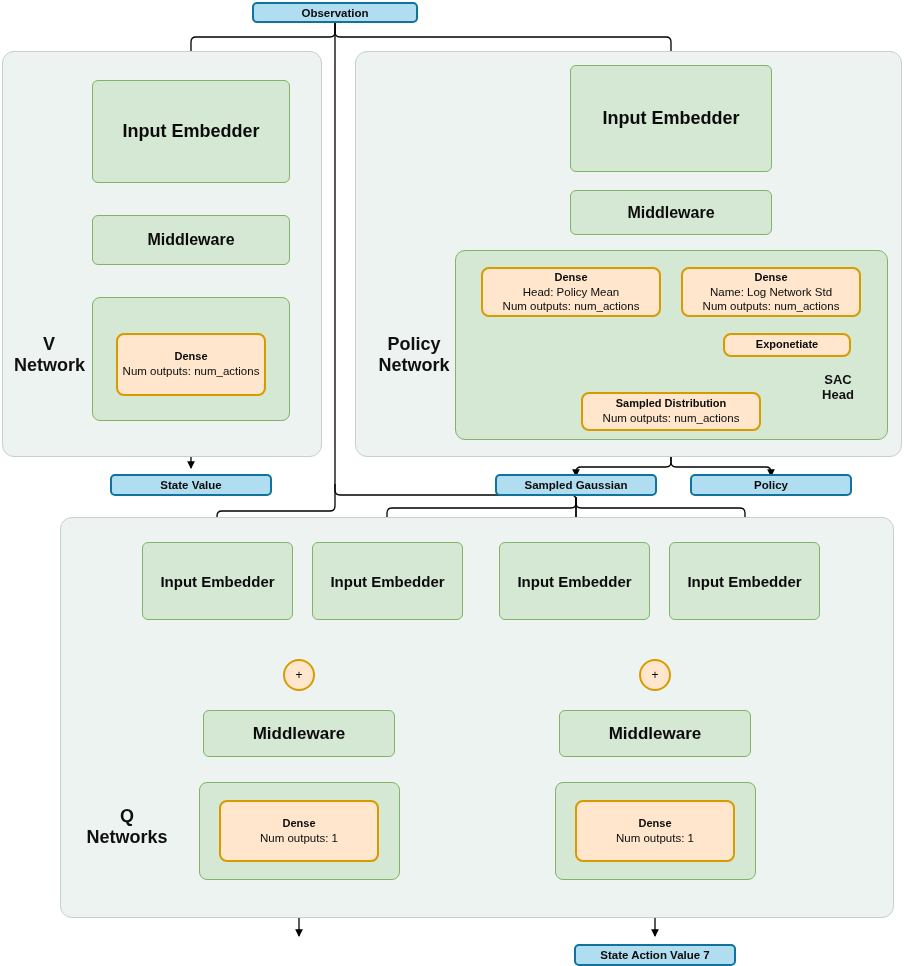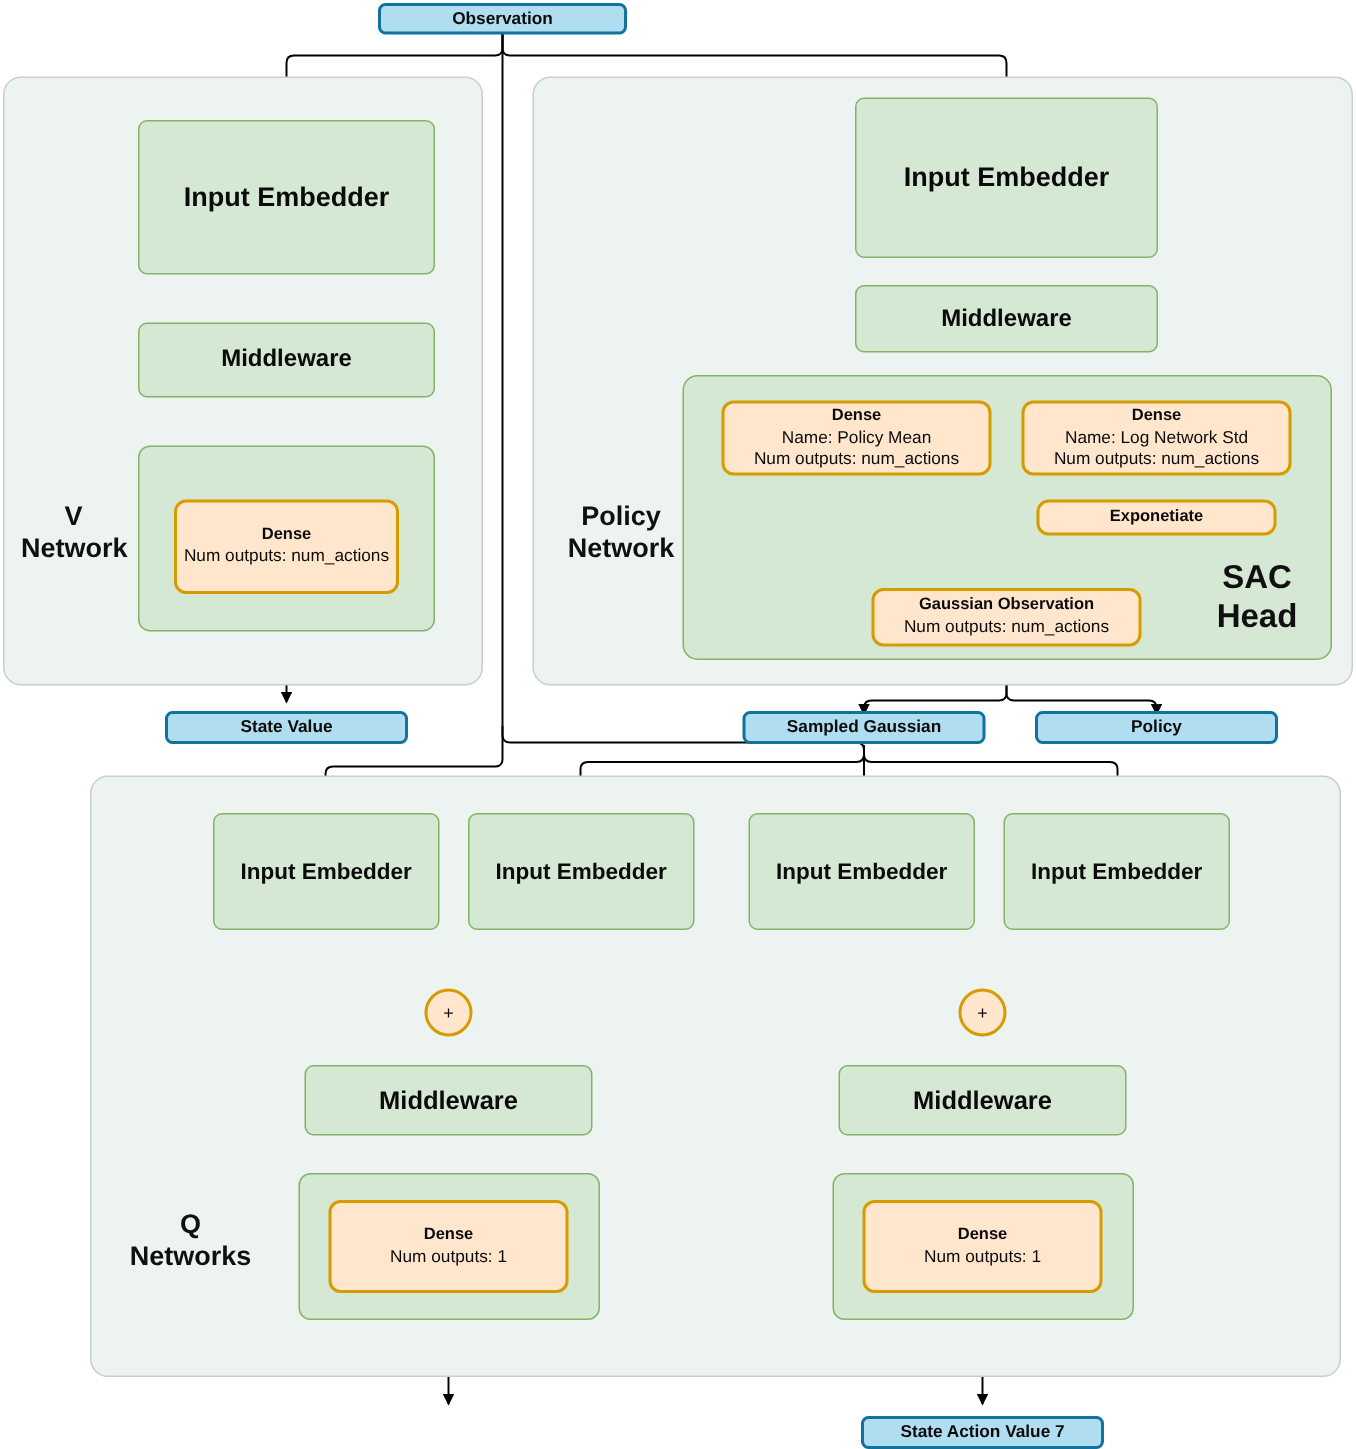--- a/index.html
+++ b/index.html
@@ -109,41 +109,41 @@
 
   <div class="greenbox" style="left:570px;top:65px;width:202px;height:107px;font-size:18px;">
     <span class="lbl-ie">Input Embedder</span>
   </div>
 
   <div class="greenbox" style="left:570px;top:190px;width:202px;height:45px;font-size:16px;">
     <span class="lbl-ie">Middleware</span>
   </div>
 
   <div class="greenbox sac" style="left:455px;top:250px;width:433px;height:190px;"></div>
-  <div class="grp-label" style="left:806px;top:372px;width:64px;font-size:22px;">SAC
+  <div class="grp-label" style="left:806px;top:372px;width:64px;font-size:13px;">SAC
 Head</div>
 
   <div class="orangebox" style="left:481px;top:267px;width:180px;height:50px;">
     <span class="t1">Dense</span>
-    <span class="t2">Name: Policy Mean</span>
+    <span class="t2">Head: Policy Mean</span>
     <span class="t3">Num outputs: num_actions</span>
   </div>
 
   <div class="orangebox" style="left:681px;top:267px;width:180px;height:50px;">
     <span class="t1">Dense</span>
     <span class="t2">Name: Log Network Std</span>
     <span class="t3">Num outputs: num_actions</span>
   </div>
 
-  <div class="orangebox" style="left:691px;top:333px;width:160px;height:24px;">
+  <div class="orangebox" style="left:723px;top:333px;width:128px;height:24px;">
     <span class="t1">Exponetiate</span>
   </div>
 
   <div class="orangebox" style="left:581px;top:392px;width:180px;height:39px;">
-    <span class="t1">Gaussian Observation</span>
+    <span class="t1">Sampled Distribution</span>
     <span class="t2">Num outputs: num_actions</span>
   </div>
 
   <div class="bluebox" style="left:110px;top:474px;width:162px;height:22px;">
     <span>State Value</span>
   </div>
 
   <div class="bluebox" style="left:495px;top:474px;width:162px;height:22px;">
     <span>Sampled Gaussian</span>
   </div>

